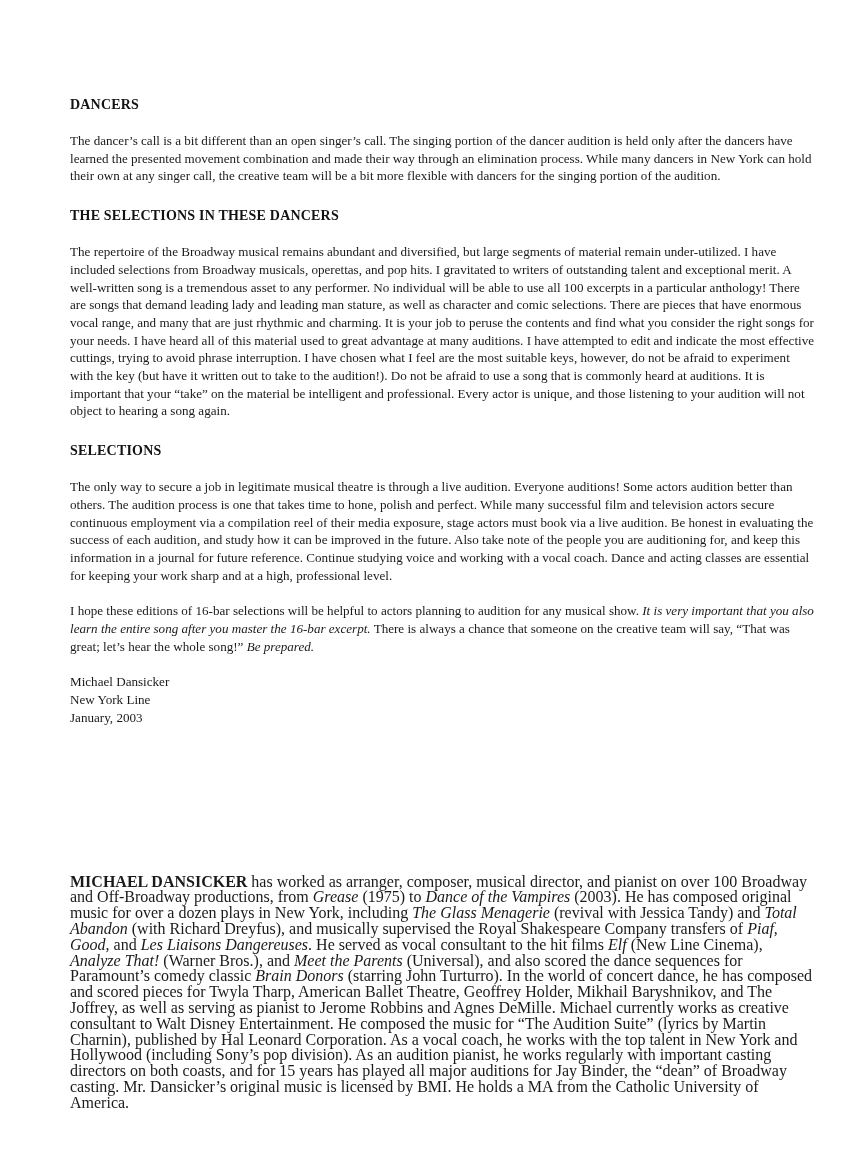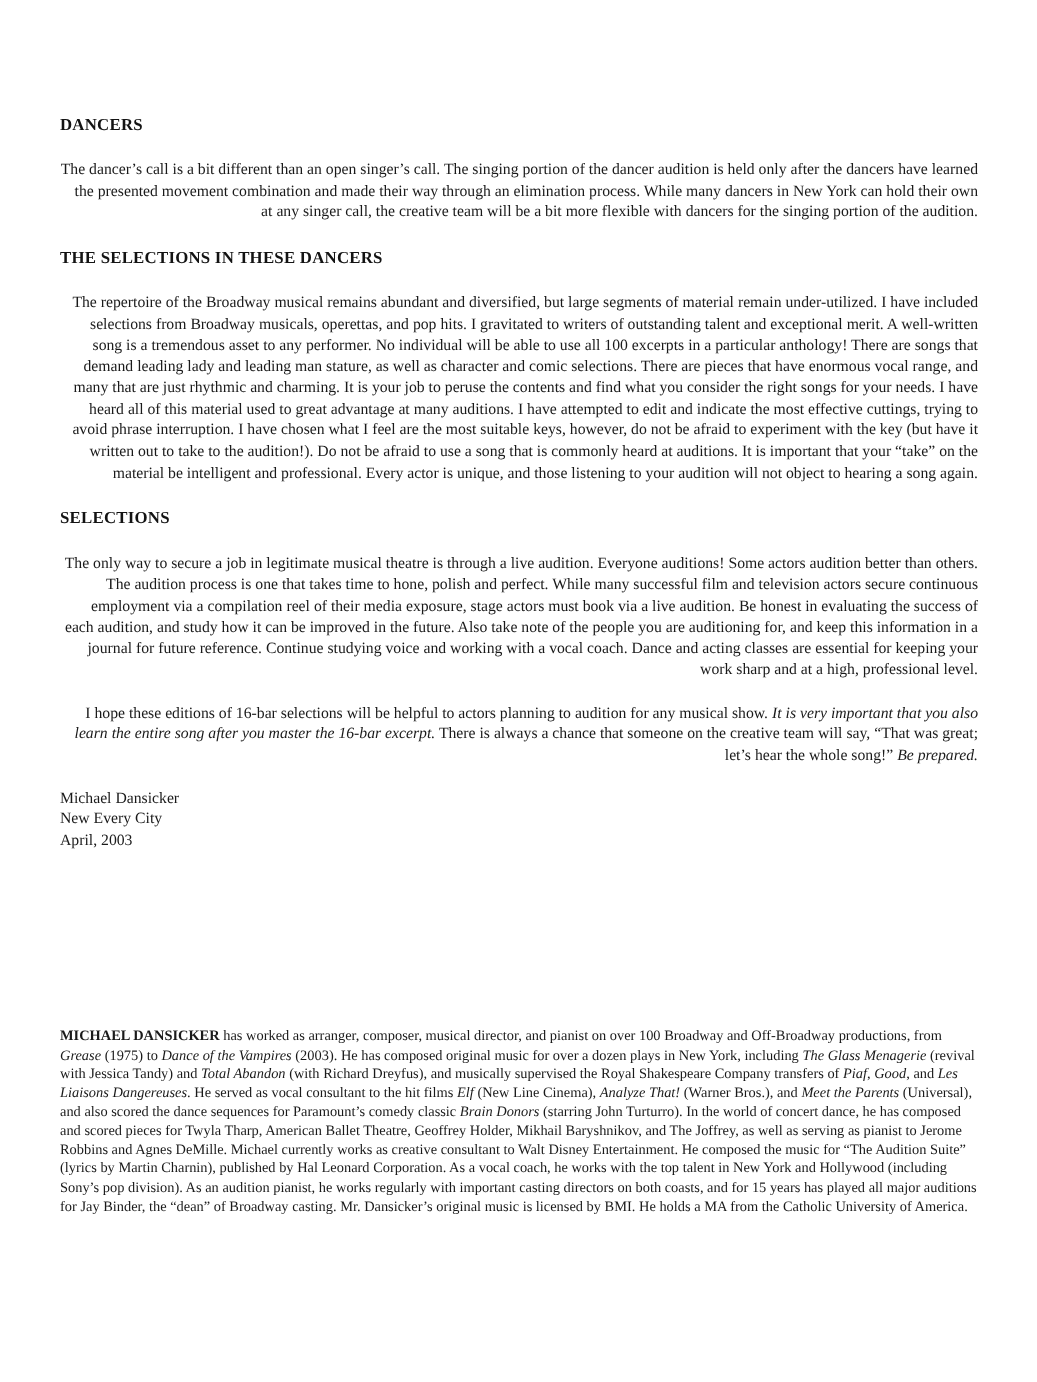--- a/index.html
+++ b/index.html
@@ -6,54 +6,54 @@
     margin: 0;
     padding: 0;
     background: #ffffff;
   }
   .page {
     position: relative;
     width: 864px;
     height: 1152px;
     background: #ffffff;
     box-sizing: border-box;
-    padding: 97px 49px 0 50px;
+    padding: 97px 49px 0 70px;
     color: #161616;
     font-family: "Liberation Serif", "DejaVu Serif", serif;
     overflow: hidden;
   }
   .section-heading {
     font-size: 14px;
     font-weight: bold;
     letter-spacing: 0.2px;
     margin: 0 0 19px 0;
     color: #131313;
   }
   .section + .section .section-heading,
   .heading-gap {
     margin-top: 23px;
   }
   .body-para {
     font-size: 13.1px;
     line-height: 17.7px;
     margin: 0 0 18px 0;
-    text-align: right;
+    text-align: left;
     color: #1a1a1a;
   }
   .body-para:last-child {
     margin-bottom: 0;
   }
   .signature-block {
     font-size: 13.1px;
     line-height: 17.7px;
     margin-top: 18px;
     color: #1a1a1a;
   }
   .bio-para {
-    font-size: 12px;
+    font-size: 16px;
     line-height: 15.8px;
     margin-top: 147px;
     color: #1a1a1a;
   }
   .seg-italic { font-style: italic; }
   .seg-bold { font-weight: bold; }
 </style>
 </head>
 <body>
 
@@ -70,19 +70,19 @@
   </div>
 
   <div class="section">
     <h2 class="section-heading">SELECTIONS</h2>
     <p class="body-para">The only way to secure a job in legitimate musical theatre is through a live audition. Everyone auditions! Some actors audition better than others. The audition process is one that takes time to hone, polish and perfect. While many successful film and television actors secure continuous employment via a compilation reel of their media exposure, stage actors must book via a live audition. Be honest in evaluating the success of each audition, and study how it can be improved in the future. Also take note of the people you are auditioning for, and keep this information in a journal for future reference. Continue studying voice and working with a vocal coach. Dance and acting classes are essential for keeping your work sharp and at a high, professional level.</p>
     <p class="body-para"><span>I hope these editions of 16-bar selections will be helpful to actors planning to audition for any musical show. </span><span class="seg-italic">It is very important that you also learn the entire song after you master the 16-bar excerpt.</span><span> There is always a chance that someone on the creative team will say, “That was great; let’s hear the whole song!” </span><span class="seg-italic">Be prepared.</span></p>
   </div>
 
   <div class="signature-block">
     <div>Michael Dansicker</div>
-    <div>New Every City</div>
-    <div>April, 2003</div>
+    <div>New York Line</div>
+    <div>January, 2003</div>
   </div>
 
   <p class="bio-para"><span class="seg-bold">MICHAEL DANSICKER</span><span> has worked as arranger, composer, musical director, and pianist on over 100 Broadway and Off-Broadway productions, from </span><span class="seg-italic">Grease</span><span> (1975) to </span><span class="seg-italic">Dance of the Vampires</span><span> (2003). He has composed original music for over a dozen plays in New York, including </span><span class="seg-italic">The Glass Menagerie</span><span> (revival with Jessica Tandy) and </span><span class="seg-italic">Total Abandon</span><span> (with Richard Dreyfus), and musically supervised the Royal Shakespeare Company transfers of </span><span class="seg-italic">Piaf</span><span>, </span><span class="seg-italic">Good</span><span>, and </span><span class="seg-italic">Les Liaisons Dangereuses</span><span>. He served as vocal consultant to the hit films </span><span class="seg-italic">Elf</span><span> (New Line Cinema), </span><span class="seg-italic">Analyze That!</span><span> (Warner Bros.), and </span><span class="seg-italic">Meet the Parents</span><span> (Universal), and also scored the dance sequences for Paramount’s comedy classic </span><span class="seg-italic">Brain Donors</span><span> (starring John Turturro). In the world of concert dance, he has composed and scored pieces for Twyla Tharp, American Ballet Theatre, Geoffrey Holder, Mikhail Baryshnikov, and The Joffrey, as well as serving as pianist to Jerome Robbins and Agnes DeMille. Michael currently works as creative consultant to Walt Disney Entertainment. He composed the music for “The Audition Suite” (lyrics by Martin Charnin), published by Hal Leonard Corporation. As a vocal coach, he works with the top talent in New York and Hollywood (including Sony’s pop division). As an audition pianist, he works regularly with important casting directors on both coasts, and for 15 years has played all major auditions for Jay Binder, the “dean” of Broadway casting. Mr. Dansicker’s original music is licensed by BMI. He holds a MA from the Catholic University of America.</span></p>
 
 </div>
 
 </body></html>

